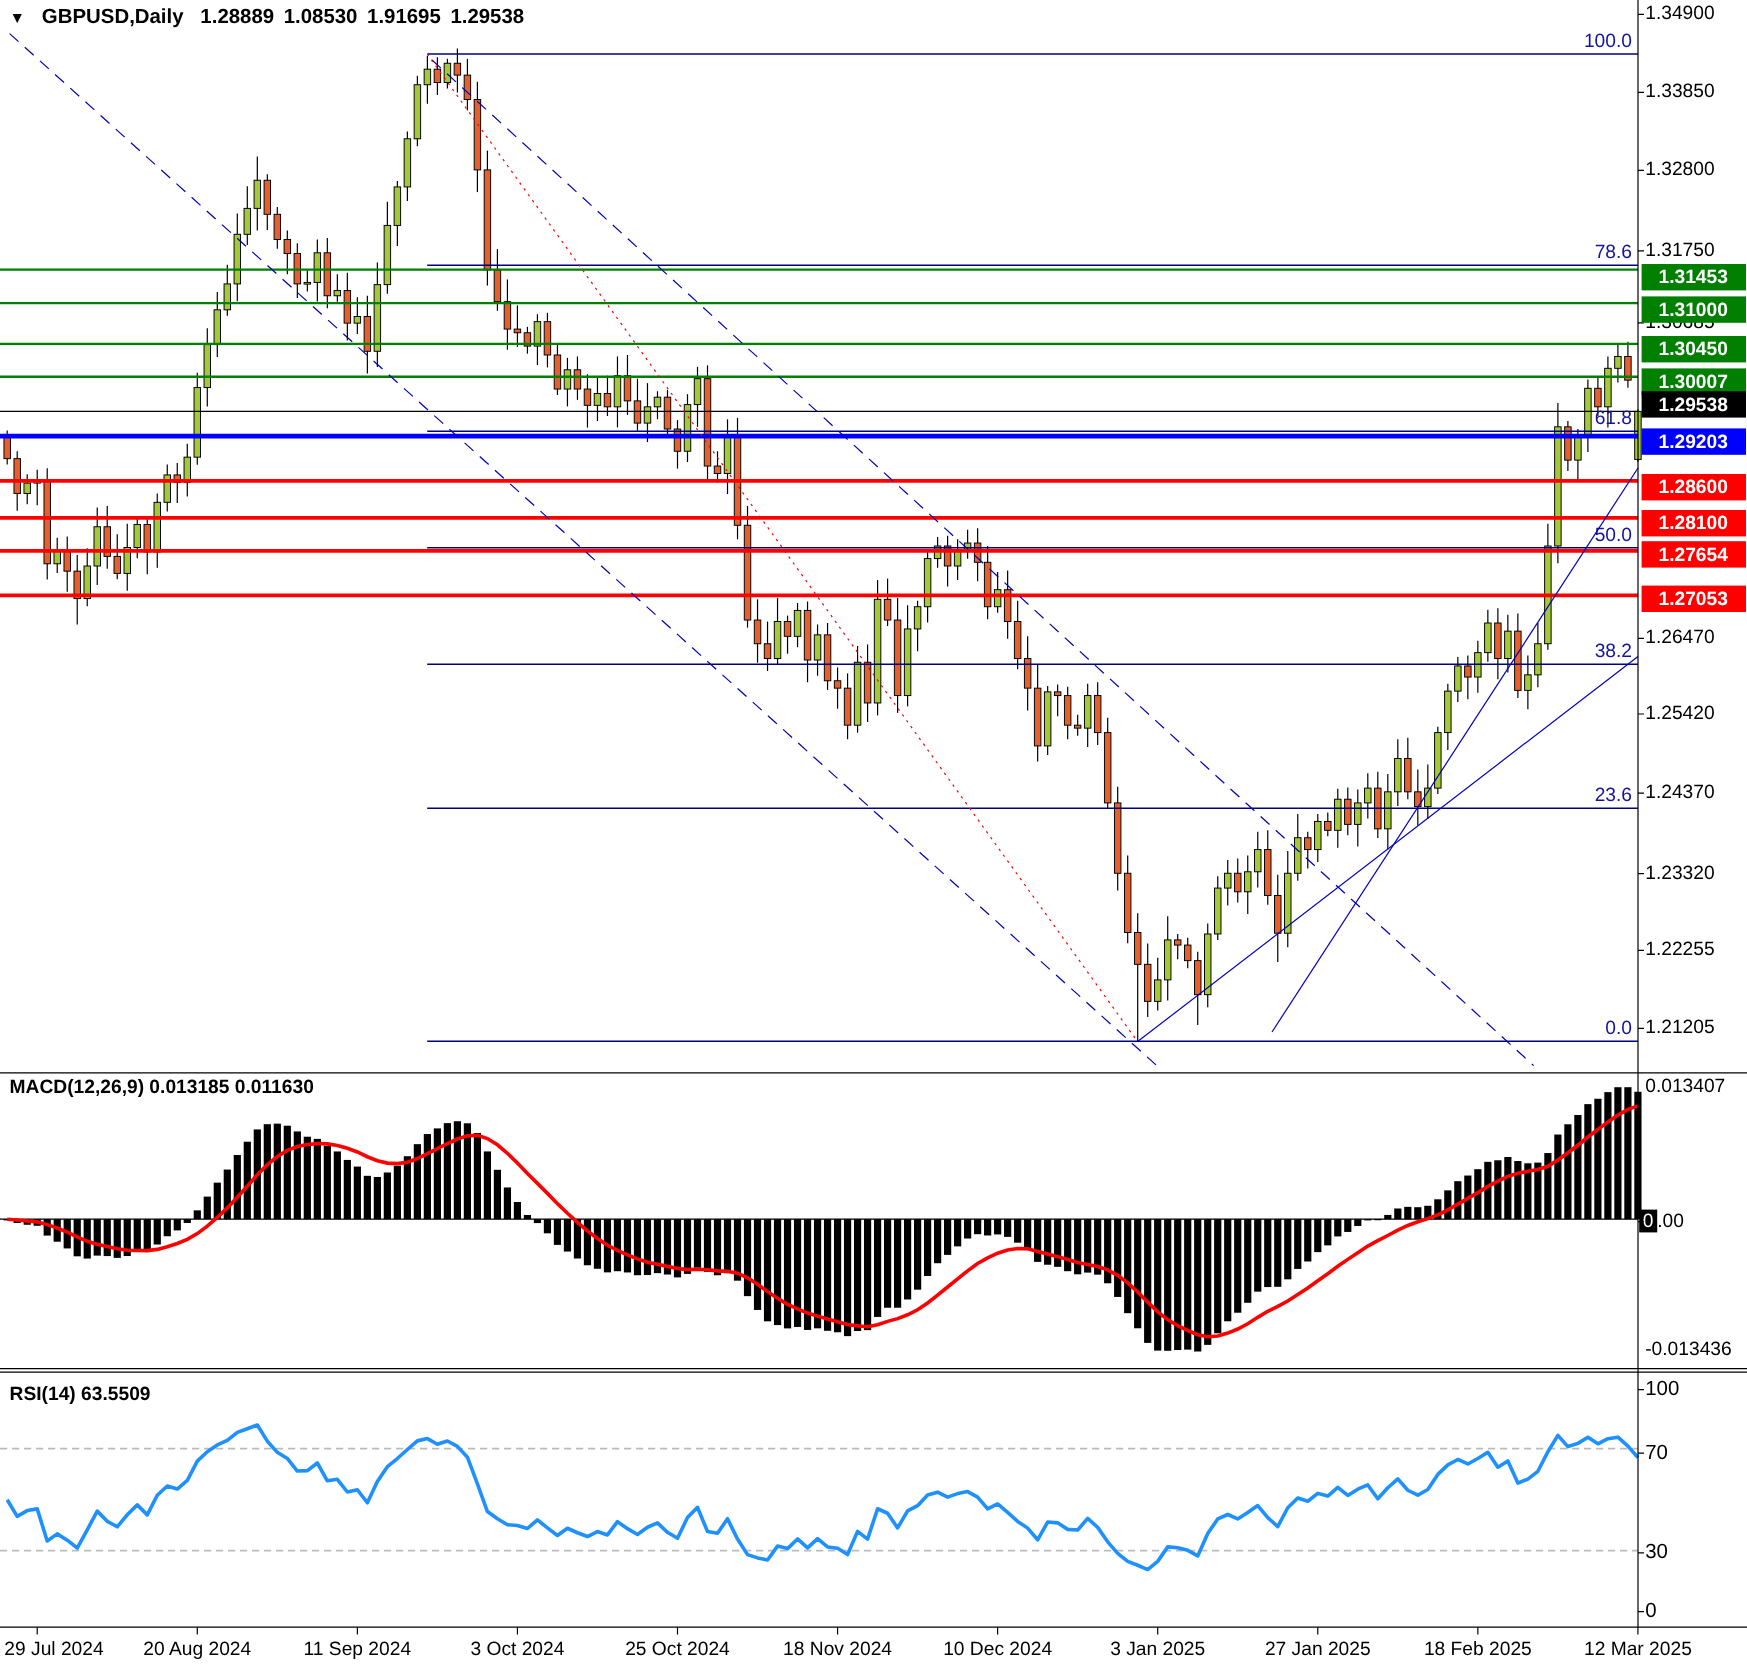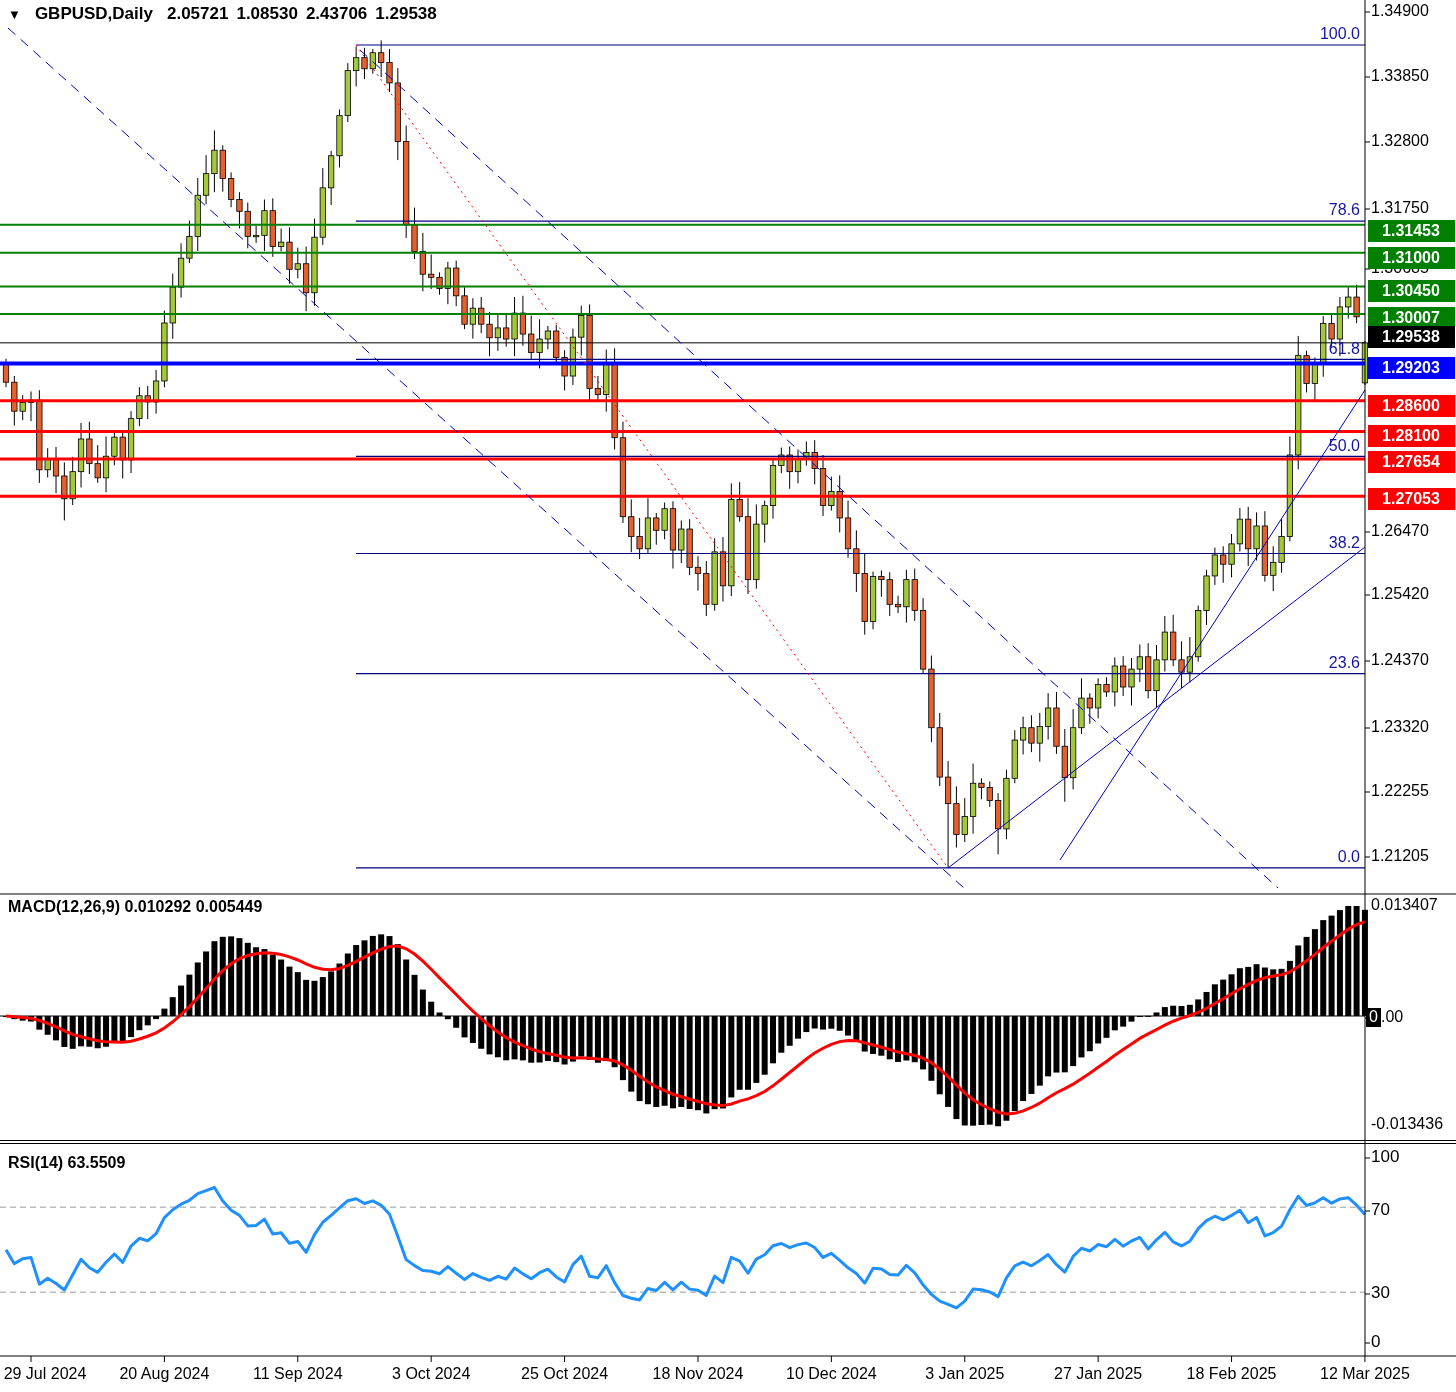--- a/index.html
+++ b/index.html
@@ -12,26 +12,26 @@
   .paneLabel{position:absolute;left:8px;font-size:16px;font-weight:bold;color:#000;z-index:5;}
   text{font-family:"Liberation Sans",sans-serif;}
 </style>
 </head>
 <body>
 
 <div id="screen">
   <div class="hdr">
     <span class="tri">▼</span>
     <span>GBPUSD,Daily</span>
-    <span>2.05721</span>
+    <span>1.28889</span>
     <span style="margin-left:-6px">1.08530</span>
-    <span style="margin-left:-6px">2.43706</span>
+    <span style="margin-left:-6px">1.91695</span>
     <span style="margin-left:-6px">1.29538</span>
   </div>
-  <div class="paneLabel" style="top:898px">MACD(12,26,9) 0.010292 0.005449</div>
+  <div class="paneLabel" style="top:898px">MACD(12,26,9) 0.013185 0.011630</div>
   <div class="paneLabel" style="top:1154px">RSI(14) 63.5509</div>
   <svg id="cv" width="1456" height="1392">
       <line x1="6" y1="358.7540000000002" x2="6" y2="387.1359999999998" stroke="#000000" stroke-width="1"></line>
       <rect x="3.3" y="363.6899999999996" width="5.4" height="18.51000000000073" fill="#E4602F" stroke="#000000" stroke-width="0.8"></rect>
       <line x1="14.337" y1="376.030000000001" x2="14.337" y2="425.63679999999994" stroke="#000000" stroke-width="1"></line>
       <rect x="11.637" y="382.20000000000033" width="5.4" height="28.99899999999957" fill="#E4602F" stroke="#000000" stroke-width="0.8"></rect>
       <line x1="22.674" y1="395.15700000000027" x2="22.674" y2="420.2072" stroke="#000000" stroke-width="1"></line>
       <rect x="19.974" y="402.56099999999947" width="5.4" height="8.638000000000432" fill="#A3C93A" stroke="#000000" stroke-width="0.8"></rect>
       <line x1="31.011" y1="391.45500000000067" x2="31.011" y2="421.0709999999988" stroke="#000000" stroke-width="1"></line>
       <rect x="28.311" y="400.09299999999973" width="5.4" height="2.4679999999997335" fill="#A3C93A" stroke="#000000" stroke-width="0.8"></rect>

